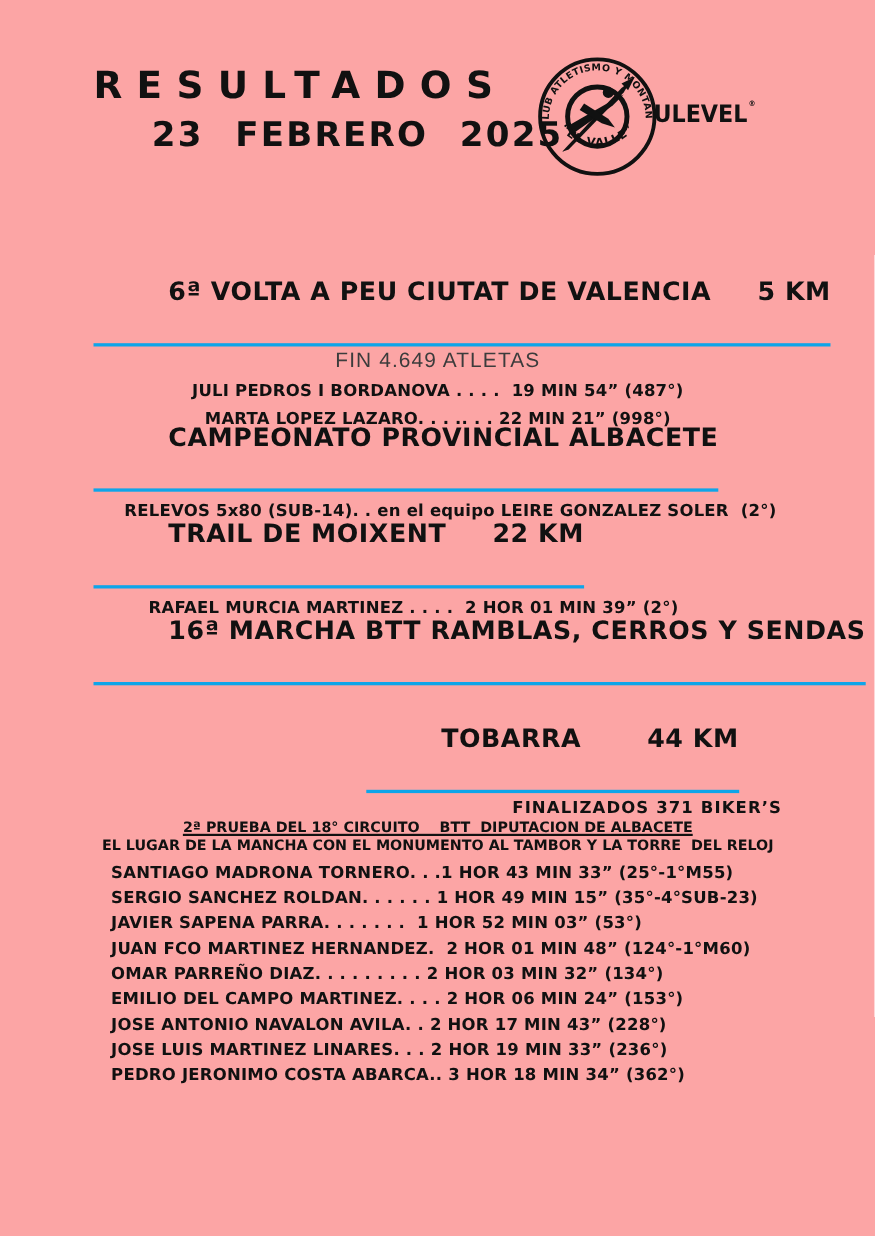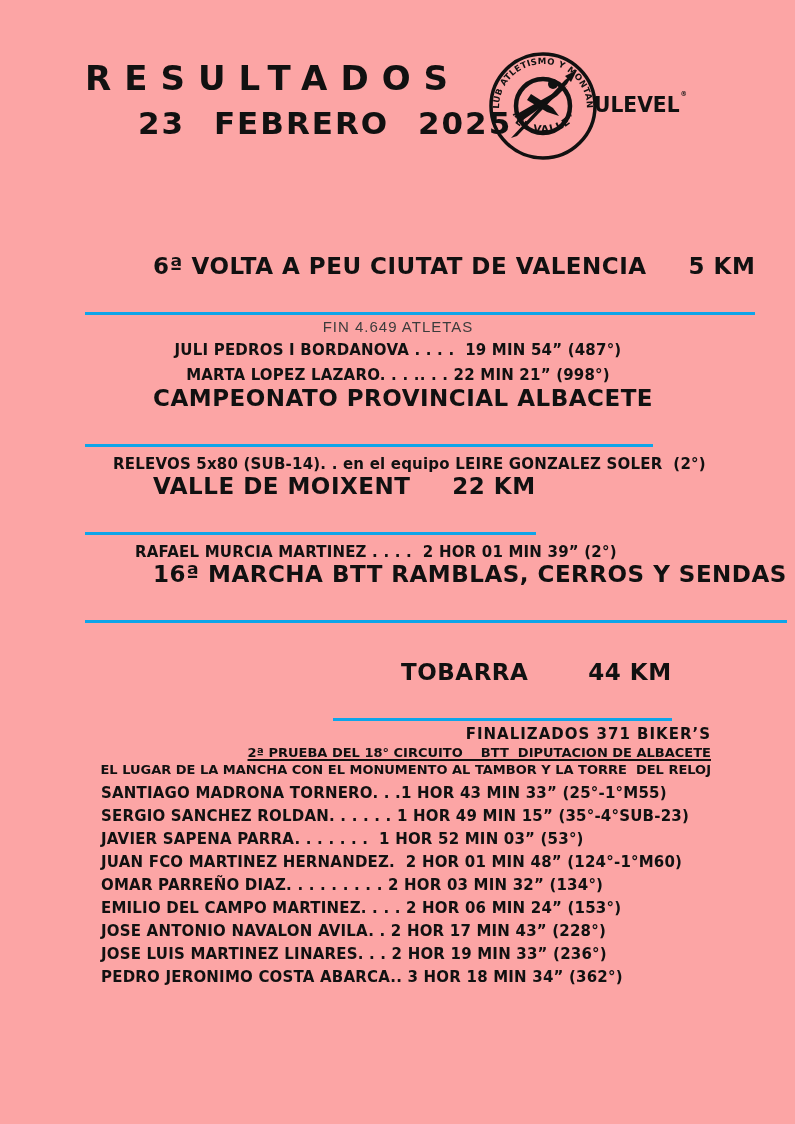--- a/index.html
+++ b/index.html
@@ -39,28 +39,28 @@
     line-height:30px;white-space:pre;
   }
   .sec-head .dist{margin-left:42px;}
   .sec-head .dist:empty{display:none;margin:0;}
   .sec-head.line2{margin-left:248px;margin-top:4px;display:inline-block;}
   .sec-head.line2 .dist{margin-left:60px;}
   .head-row{display:block;}
   .note-fin{
     margin-top:3px;text-align:center;
     font-family:"Liberation Sans",sans-serif;
-    font-size:15px;color:#3c3c3c;letter-spacing:1px;white-space:pre-wrap;
+    font-size:19px;color:#3c3c3c;letter-spacing:1px;white-space:pre-wrap;
   }
   .note-big{
     margin-top:4px;text-align:right;
     font-size:15px;font-weight:bold;letter-spacing:1px;white-space:pre-wrap;
   }
   .note-small{
-    margin-top:2px;text-align:right;
+    margin-top:2px;text-align:center;
     font-size:13px;font-weight:bold;white-space:pre-wrap;
   }
   .note-small.u{text-decoration:underline;text-decoration-thickness:2px;text-underline-offset:2px;}
   .results{margin-top:3px;}
   .res-line{
     font-size:15px;font-weight:bold;
     line-height:25px;white-space:pre-wrap;letter-spacing:.2px;
   }
   .results.centered .res-line{text-align:center;}
   .results.pad28{padding-left:28px;margin-top:5px;}
@@ -127,21 +127,21 @@
       </div>
     </div>
     <div class="results pad28">
       <div class="res-line">RELEVOS 5x80 (SUB-14). . en el equipo LEIRE GONZALEZ SOLER  (2°)</div>
     </div>
   </div>
 
   <div class="section" id="sec2">
     <div class="head-row">
       <div class="sec-head">
-        <span>VALLE DE MOIXENT</span><span class="dist">22 KM</span>
+        <span>TRAIL DE MOIXENT</span><span class="dist">22 KM</span>
       </div>
     </div>
     <div class="results pad50">
       <div class="res-line">RAFAEL MURCIA MARTINEZ . . . .  2 HOR 01 MIN 39” (2°)</div>
     </div>
   </div>
 
   <div class="section" id="sec3">
     <div class="head-row">
       <div class="sec-head">

